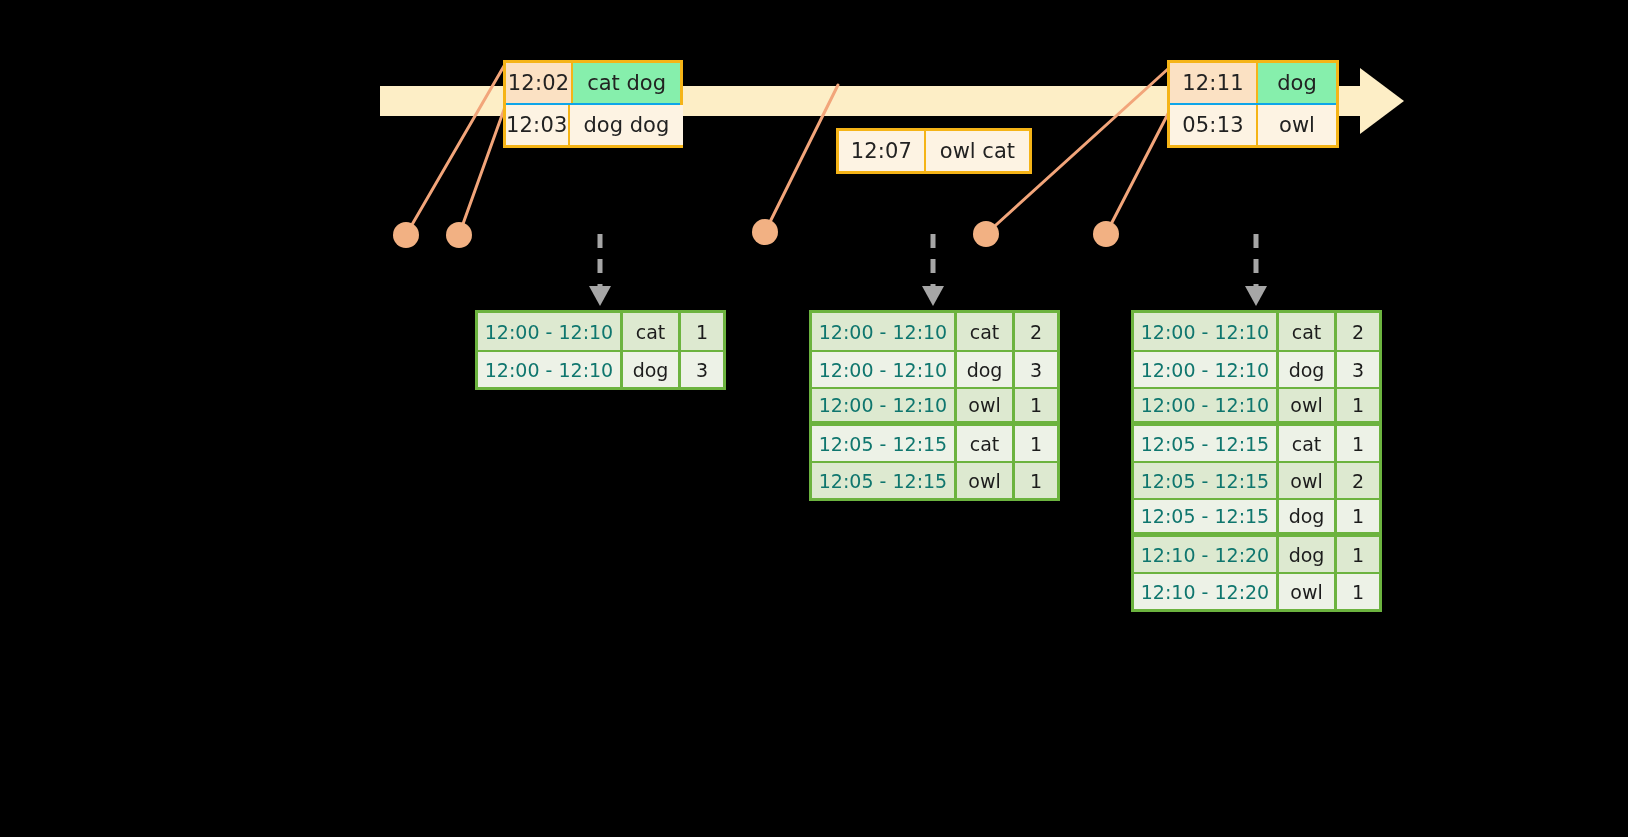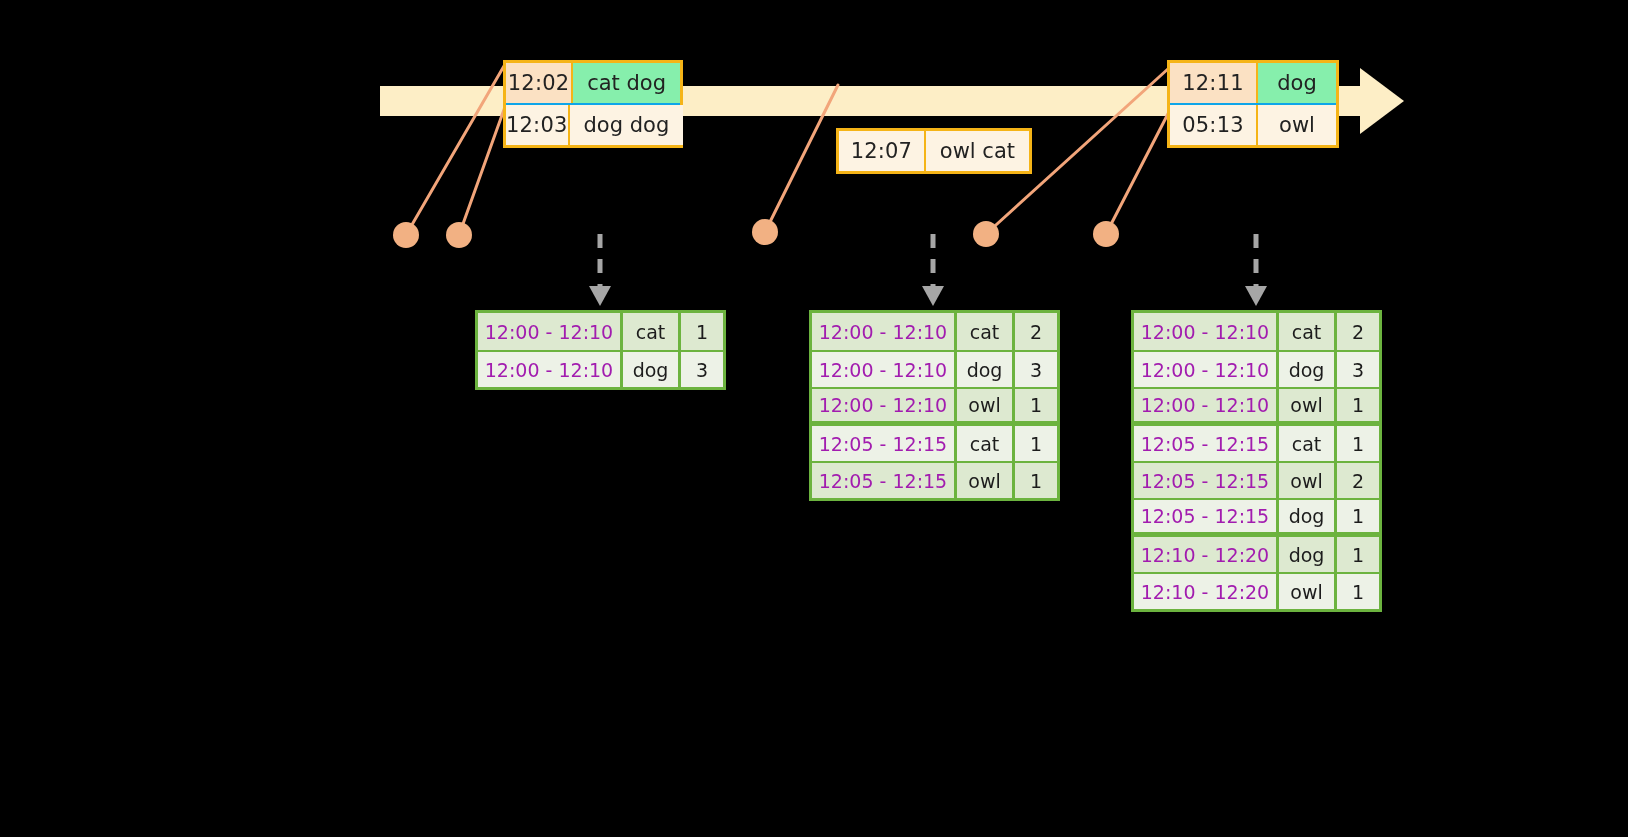--- a/index.html
+++ b/index.html
@@ -87,21 +87,21 @@
   .res-row + .res-row { border-top: 2px solid #6cb33f; }
   .res-row.grp-end { border-bottom: 3px solid #6cb33f; }
   .res-row.alt-a > div { background: #dde9d0; }
   .res-row.alt-b > div { background: #edf2e7; }
   .rc-window {
     width: 145px;
     display: flex;
     align-items: center;
     justify-content: center;
     font-size: 19px;
-    color: #a21caf;
+    color: #0f766e;
     border-right: 3px solid #6cb33f;
     box-sizing: border-box;
   }
   .rc-word {
     width: 58px;
     display: flex;
     align-items: center;
     justify-content: center;
     font-size: 19px;
     color: #1c1c1c;

